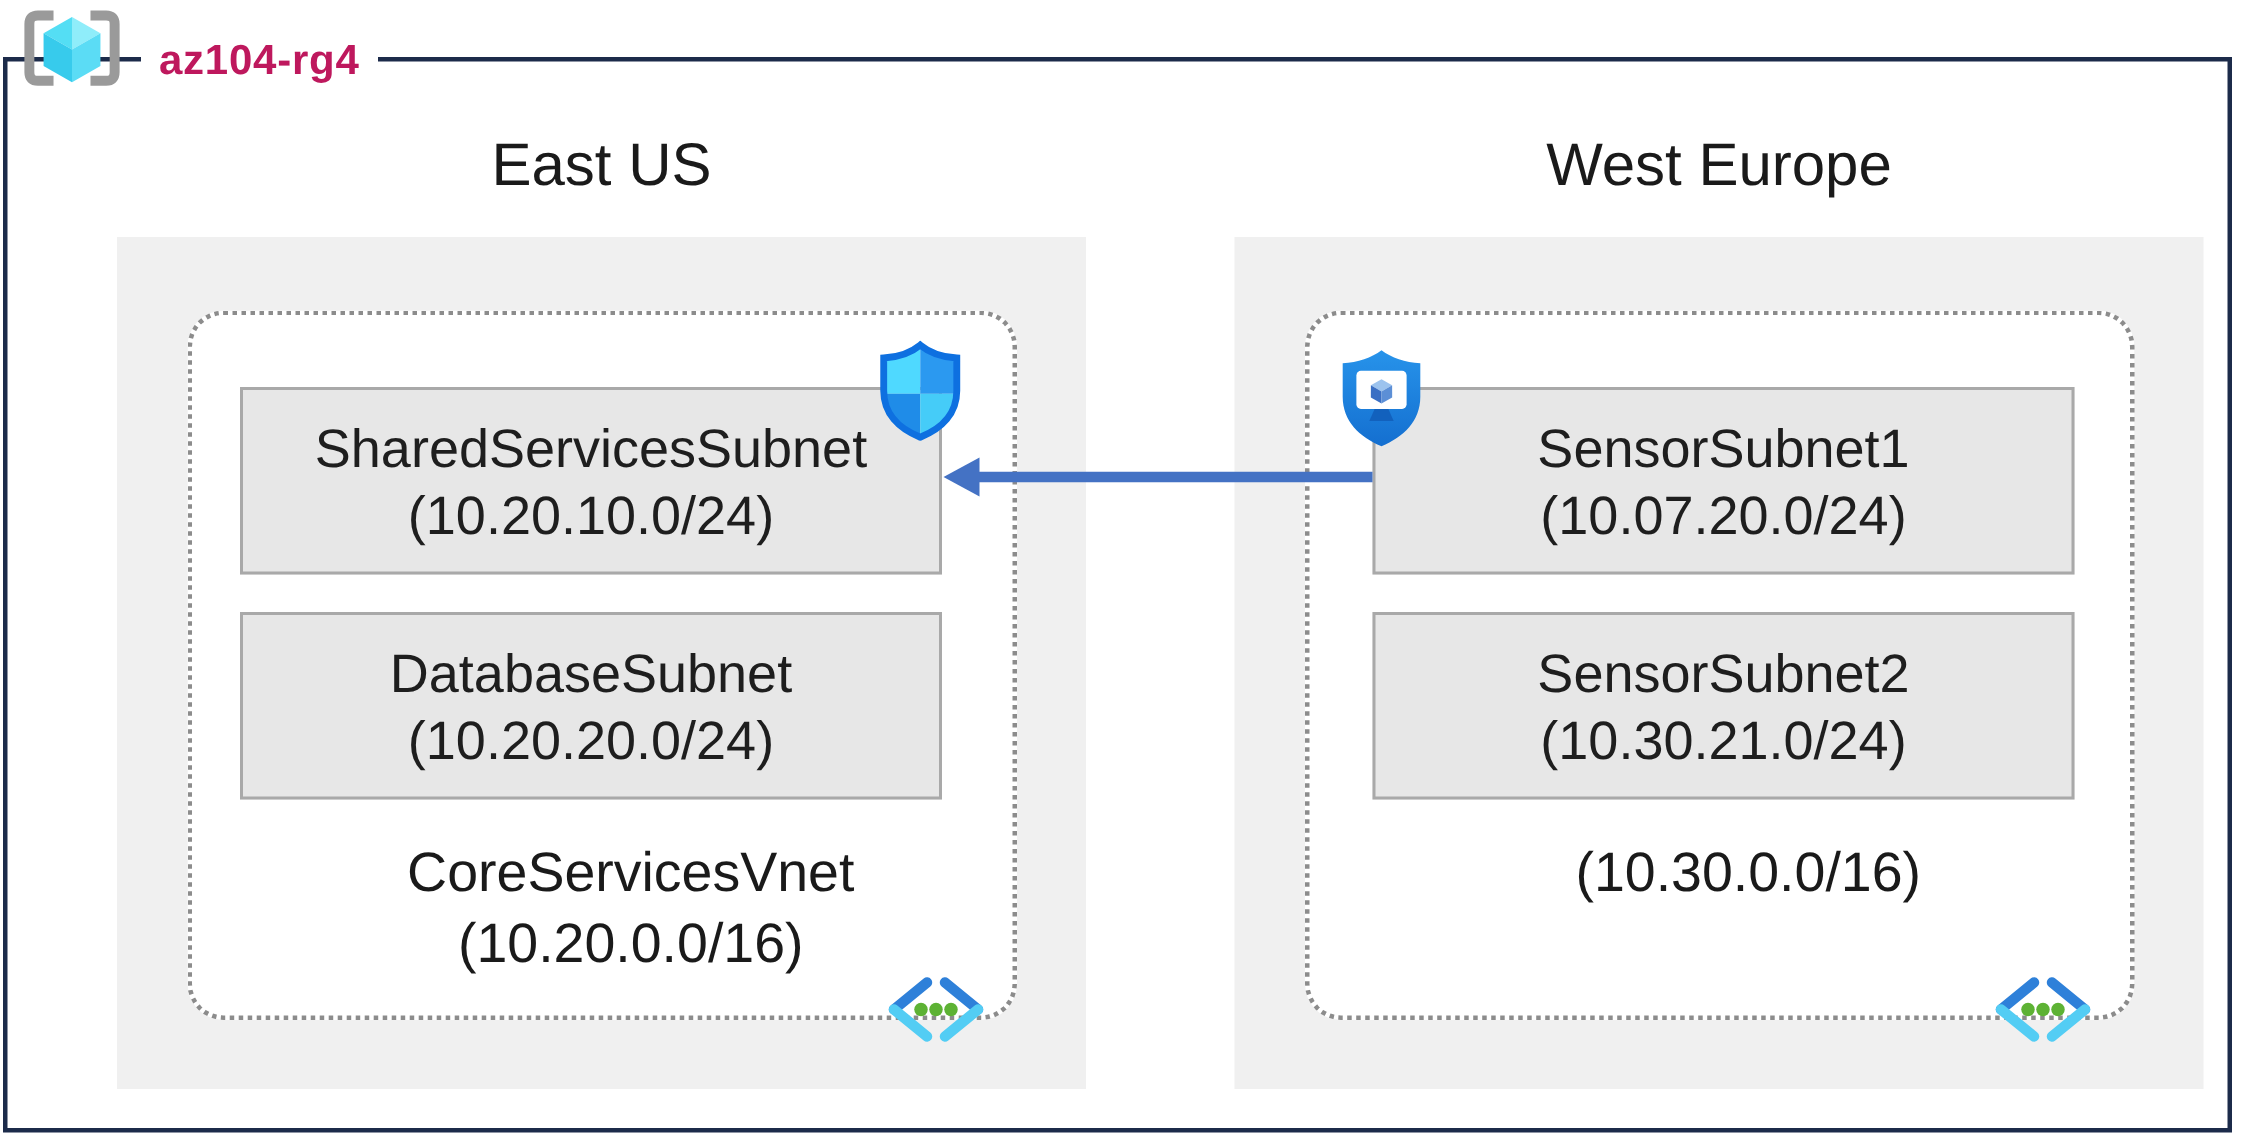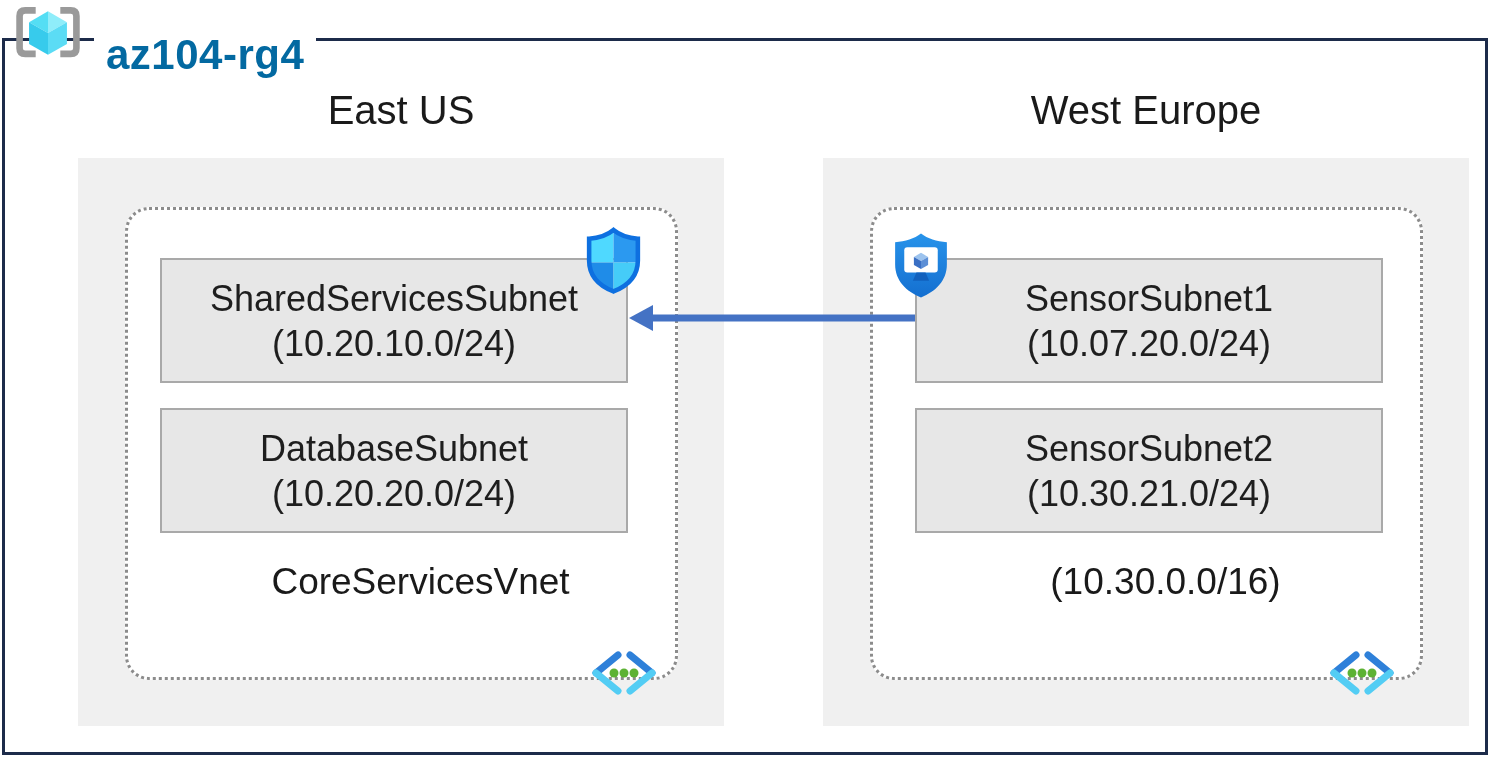--- a/index.html
+++ b/index.html
@@ -5,22 +5,22 @@
   * { margin: 0; padding: 0; box-sizing: border-box; }
   html, body { width: 1496px; height: 758px; background: #ffffff; overflow: hidden;
     font-family: "Liberation Sans", sans-serif; }
   .canvas { position: relative; width: 1496px; height: 758px; background: #ffffff; }
 
   
   .frame { position: absolute; left: 2px; top: 38px; width: 1486px; height: 717px;
     border: 3px solid #1c2b4a; }
 
   .rg-icon { position: absolute; left: 12px; top: 5px; width: 72px; height: 58px; z-index: 6; }
-  .rg-title { position: absolute; left: 94px; top: 29px; height: 52px; line-height: 52px;
-    background: #ffffff; padding: 0 12px; font-size: 42px; font-weight: bold; color: #0369a1;
+  .rg-title { position: absolute; left: 94px; top: 14px; height: 52px; line-height: 52px;
+    background: #ffffff; padding: 0 12px; font-size: 28px; font-weight: bold; color: #be185d;
     z-index: 6; letter-spacing: 0.5px; }
 
   .region-title { position: absolute; top: 88px; width: 646px; text-align: center;
     font-size: 40px; color: #1a1a1a; }
   .region-title.east { left: 78px; }
   .region-title.west { left: 823px; }
 
   .region { position: absolute; top: 158px; width: 646px; height: 568px; background: #f0f0f0; z-index: 1; }
   .region.east { left: 78px; }
   .region.west { left: 823px; }
@@ -95,20 +95,21 @@
     <div>SensorSubnet1</div>
     <div>(10.07.20.0/24)</div>
   </div>
   <div class="subnet w2">
     <div>SensorSubnet2</div>
     <div>(10.30.21.0/24)</div>
   </div>
 
   <div class="vnet-label east">
     <div>CoreServicesVnet</div>
+    <div>(10.20.0.0/16)</div>
   </div>
   <div class="vnet-label west">
     <div>(10.30.0.0/16)</div>
   </div>
 
   <div class="peer-arrow">
     <svg width="290" height="32" viewBox="0 0 290 32">
       <line x1="288" y1="16" x2="24" y2="16" stroke="#4472c4" stroke-width="7"></line>
       <polygon points="26,3 2,16 26,29" fill="#4472c4"></polygon>
     </svg>

